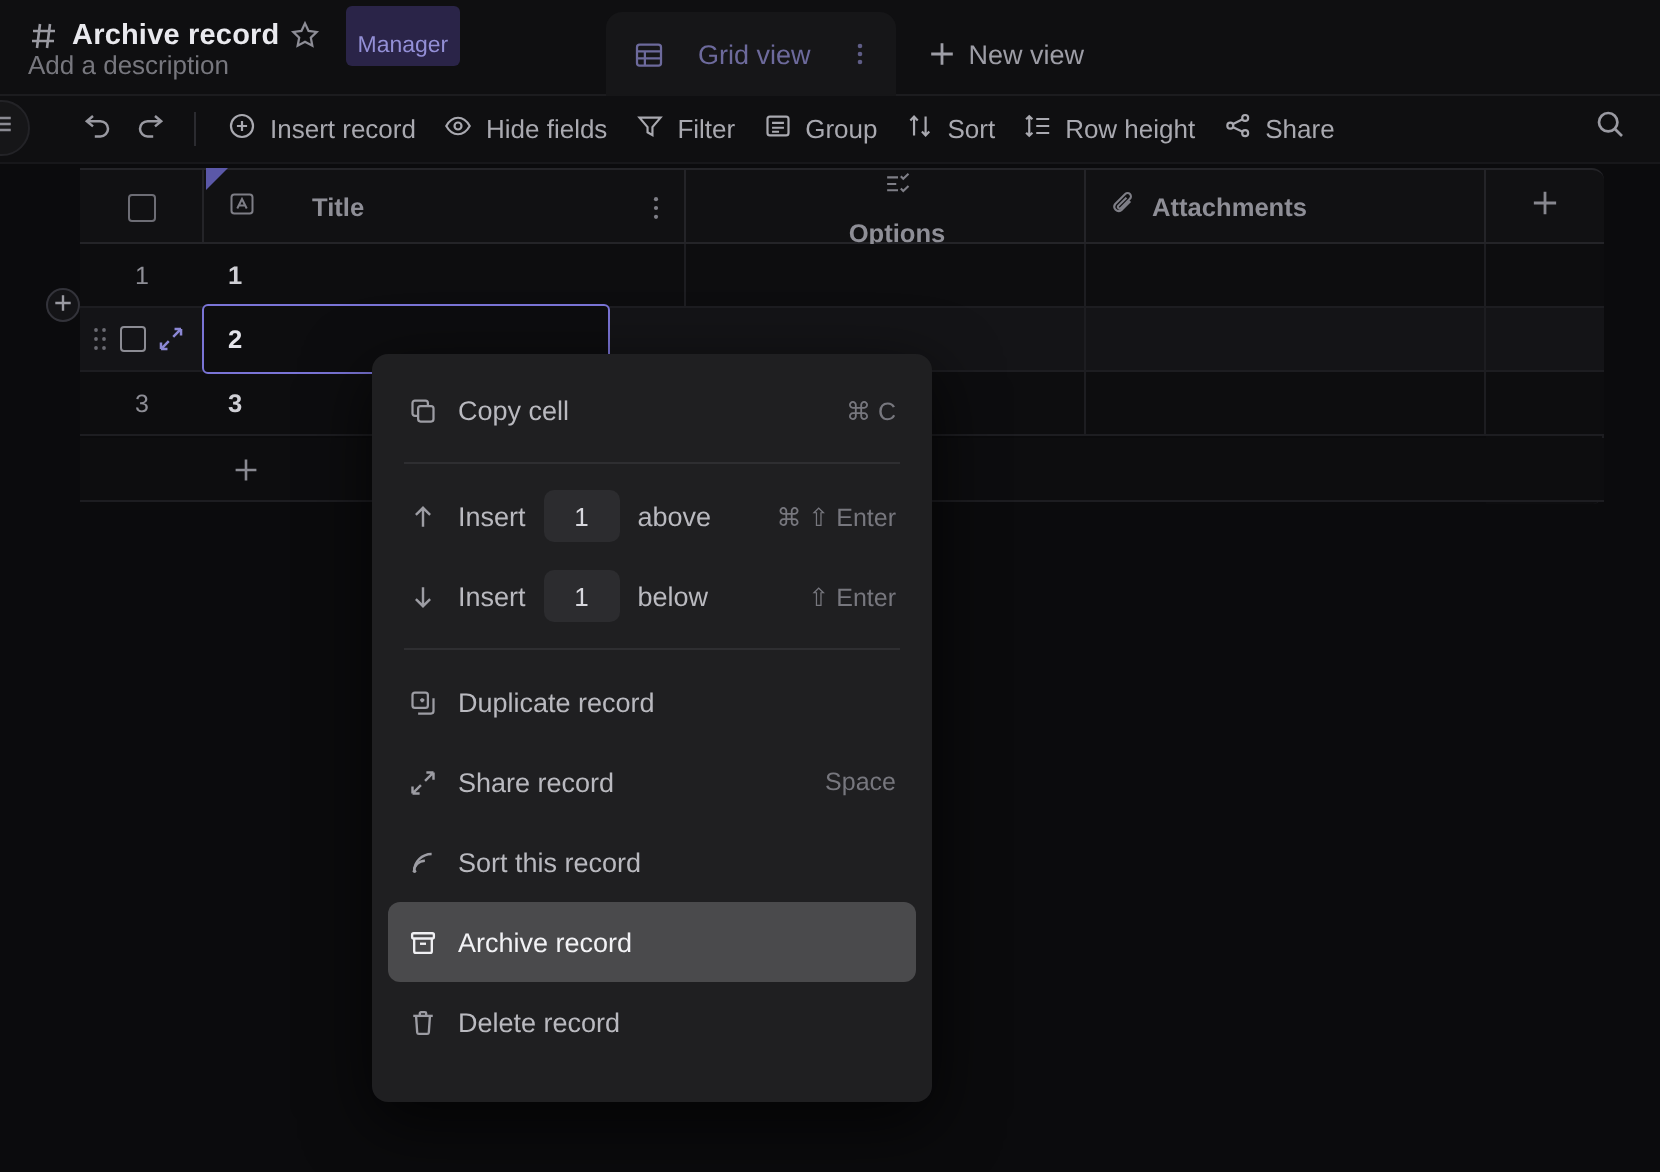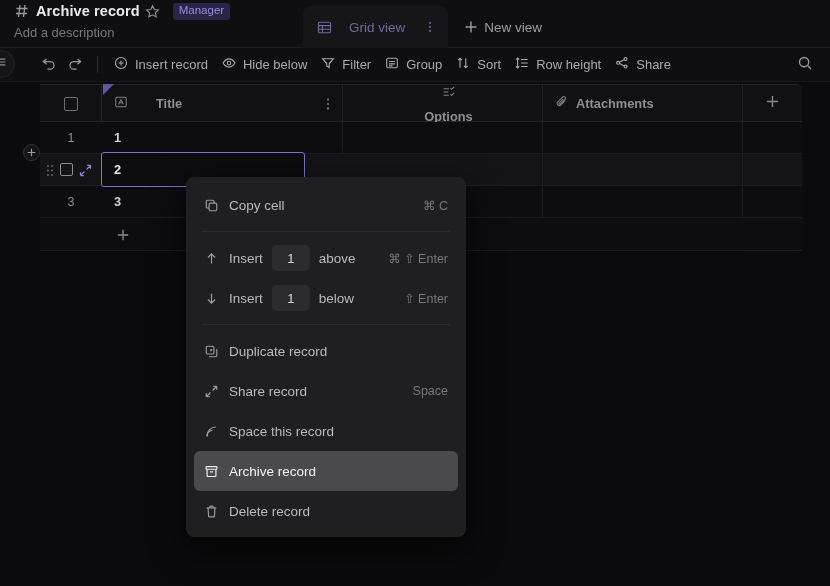--- a/index.html
+++ b/index.html
@@ -23,21 +23,21 @@
     display: flex; align-items: center; gap: 6px;
   }
   .hash-icon { width: 16px; height: 16px; color: #9a9aa2; display:inline-block; }
   .title-text {
     font-size: 14.5px; font-weight: bold; color: #e9e9ee; letter-spacing: .1px;
   }
   .star-icon { width: 15px; height: 15px; color: #8d8d96; margin-left: -1px; }
   .badge {
     margin-left: 7px;
     background: #2a2448; color: #938fd6;
-    font-size: 11.5px; padding: 2px 6px 3px 6px; border-radius: 3px;
+    font-size: 11.5px; padding: 15px 6px 3px 6px; border-radius: 3px;
     line-height: 1;
   }
   .desc {
     position: absolute; left: 14px; top: 25px;
     font-size: 13px; color: #77777e;
   }
 
   
   .tabs {
     position: absolute; left: 303px; top: 6px;
@@ -170,21 +170,21 @@
   .grid-rightpane {
     position: absolute; left: 703px; top: 38px; width: 59px; height: 130px;
     background: #0d0d0f; border-right: 1px solid #1d1d21;
     border-bottom-right-radius: 6px;
   }
 
   
   .menu {
     position: absolute; left: 186px; top: 177px; width: 280px;
     background: #1f1f21; border-radius: 8px;
-    padding: 8px 0 6px 0;
+    padding: 8px 0 20px 0;
     box-shadow: 0 10px 34px rgba(0,0,0,.72);
     z-index: 20;
   }
   .mi {
     position: relative; display: flex; align-items: center;
     height: 40px; margin: 0 8px; padding: 0 10px;
     border-radius: 6px; color: #b9b9bf; font-size: 13.5px;
   }
   .mi.highlight { background: #4a4a4c; color: #f2f2f5; }
   .mi .ico { width: 16px; height: 16px; color: #9d9da4; flex: none; margin-right: 9px; display:flex; align-items:center; }
@@ -282,21 +282,21 @@
     <span>Insert record</span>
   </div>
 
   <div class="tb-item">
     <span>
       <svg viewBox="0 0 16 16" fill="none" stroke="currentColor" stroke-width="1.25">
         <path d="M1.3 8 C3.2 4.6 5.4 3.3 8 3.3 C10.6 3.3 12.8 4.6 14.7 8 C12.8 11.4 10.6 12.7 8 12.7 C5.4 12.7 3.2 11.4 1.3 8 Z"></path>
         <circle cx="8" cy="8" r="2"></circle>
       </svg>
     </span>
-    <span>Hide below</span>
+    <span>Hide fields</span>
   </div>
 
   <div class="tb-item">
     <span>
       <svg viewBox="0 0 16 16" fill="none" stroke="currentColor" stroke-width="1.25">
         <path d="M2 3.2 H14 L9.4 8.6 V13.2 L6.6 11.6 V8.6 Z"></path>
       </svg>
     </span>
     <span>Filter</span>
   </div>
@@ -541,21 +541,21 @@
   </div>
 
   <div class="mi">
     <span class="ico">
       <svg viewBox="0 0 16 16" fill="none" stroke="currentColor" stroke-width="1.25">
         <path d="M3.2 12.6 A9.4 9.4 0 0 1 12.6 3.2"></path>
         <path d="M3.2 12.6 A5.8 5.8 0 0 1 9 6.8"></path>
         <circle cx="3.5" cy="12.4" r="0.95" fill="currentColor" stroke="none"></circle>
       </svg>
     </span>
-    <span class="label">Space this record</span>
+    <span class="label">Sort this record</span>
   </div>
 
   <div class="mi highlight">
     <span class="ico">
       <svg viewBox="0 0 16 16" fill="none" stroke="currentColor" stroke-width="1.25">
         <rect x="2.2" y="2.8" width="11.6" height="2.8" rx="0.8"></rect>
         <path d="M3.3 5.6 V12.4 A0.9 0.9 0 0 0 4.2 13.3 H11.8 A0.9 0.9 0 0 0 12.7 12.4 V5.6"></path>
         <path d="M6.4 8.4 H9.6"></path>
       </svg>
     </span>

